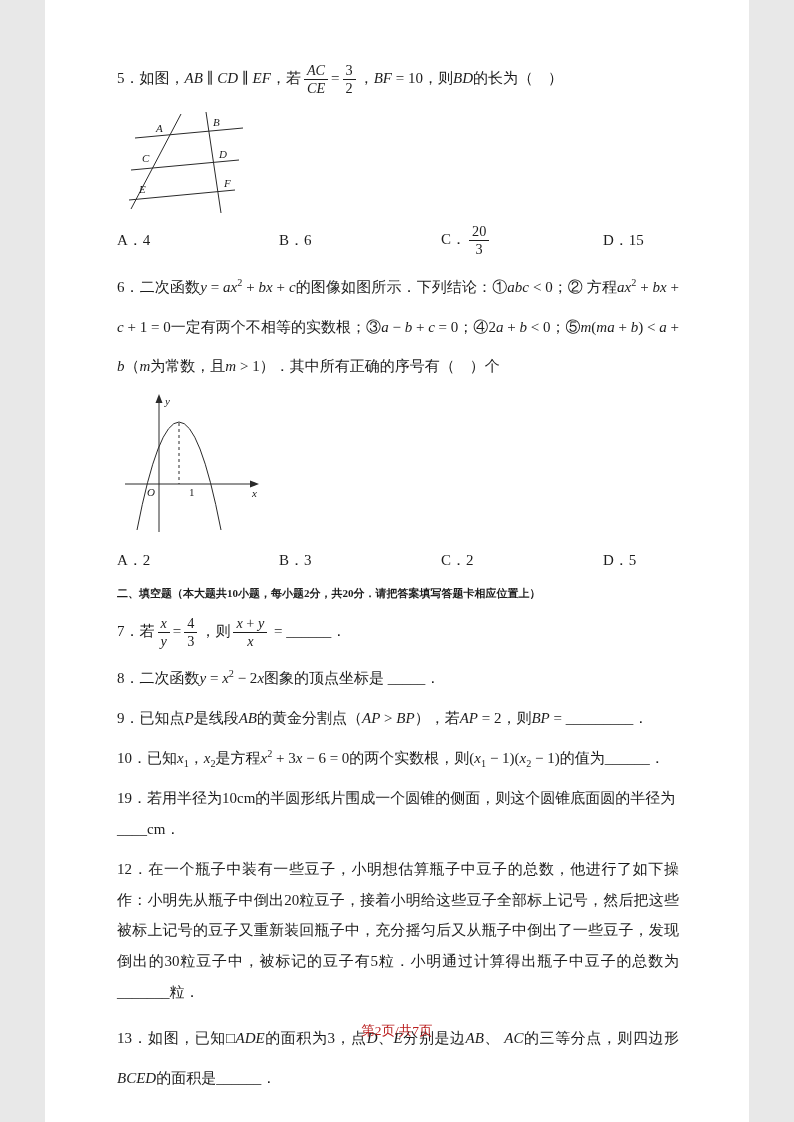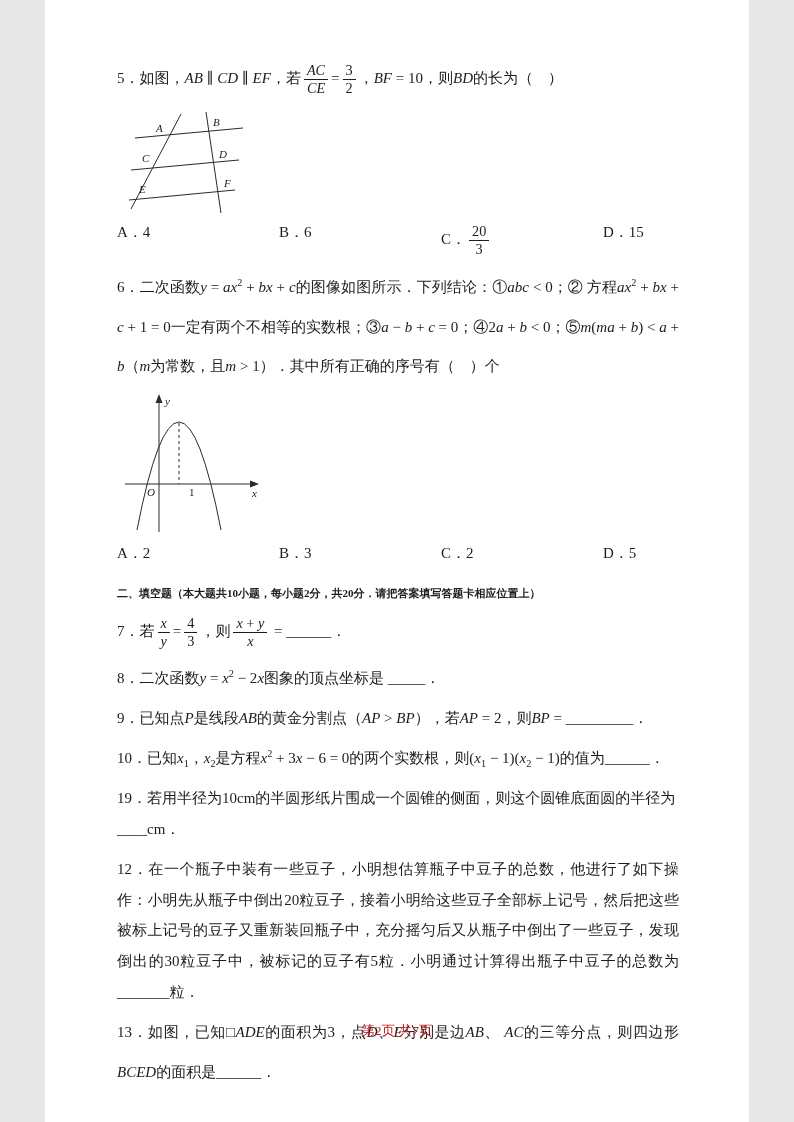--- a/index.html
+++ b/index.html
@@ -16,30 +16,30 @@
   }
   p{margin:0;}
   .mi{font-style:italic;font-family:"Liberation Serif","DejaVu Serif",serif;}
   sup,sub{font-size:0.68em;font-style:normal;}
   sub{vertical-align:-0.35em;}
   .frac{display:inline-block;text-align:center;vertical-align:middle;margin:0 3px;line-height:1.2;font-size:0.95em;}
   .frac .fn{display:block;border-bottom:1px solid #1c1c1c;padding:0 3px;}
   .frac .fd{display:block;padding:0 3px;}
   .stem{line-height:2.1;}
   .q6-stem{line-height:2.62;margin-top:8px;text-align:justify;}
-  .opts{display:flex;min-height:32px;margin:6px 0 10px 0;}
+  .opts{display:flex;align-items:center;min-height:32px;margin:6px 0 10px 0;}
   .opt{flex:0 0 162px;}
   .fig1{margin:10px 0 0 12px;display:block;}
   .fig2{margin:6px 0 0 4px;display:block;}
   .fig-label{font-family:"Liberation Serif","DejaVu Serif",serif;font-size:11px;font-style:italic;fill:#1c1c1c;}
   .fig-label-up{font-family:"Liberation Serif","DejaVu Serif",serif;font-size:11px;fill:#1c1c1c;}
   .section-title{font-weight:bold;font-size:11px;margin:10px 0 14px 0;}
   .fill{line-height:2.05;margin-bottom:9px;}
   .fill-frac{line-height:1.7;margin-bottom:13px;}
-  .q12{line-height:2.05;text-align:justify;margin-bottom:4px;}
+  .q12{line-height:2.05;text-align:justify;margin-bottom:10px;}
   .q13{line-height:2.7;text-align:justify;}
   .footer{position:absolute;left:0;right:0;top:1022px;text-align:center;font-size:13.5px;color:#b91c1c;}
   svg line, svg path{stroke:#2a2a2a;stroke-width:1;fill:none;}
   svg .dash{stroke-dasharray:3,3;}
   svg .arrow{fill:#2a2a2a;stroke:none;}
 </style>
 </head>
 <body>
 
 <div class="page">

